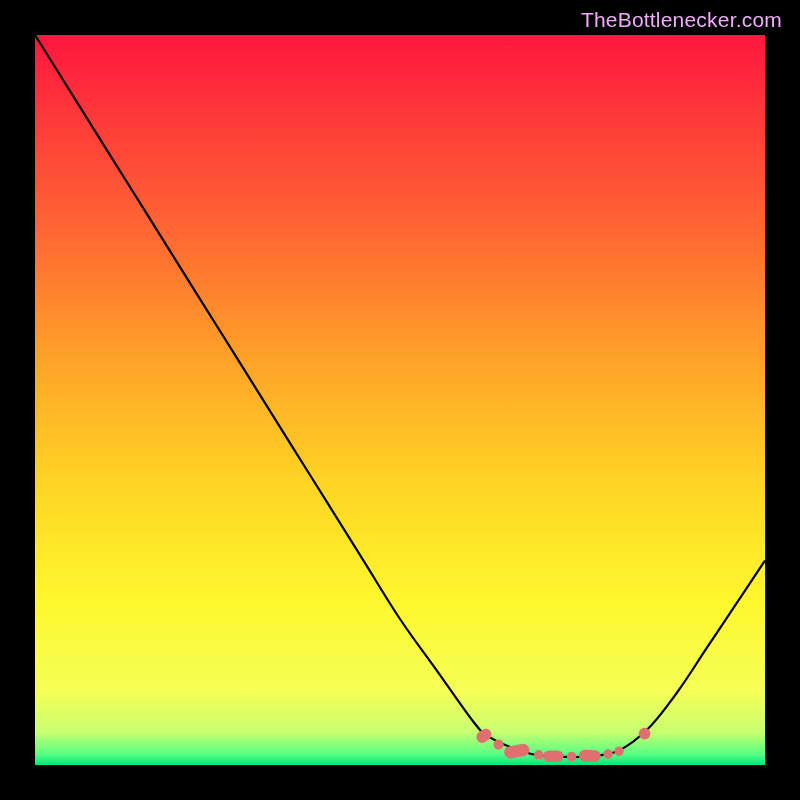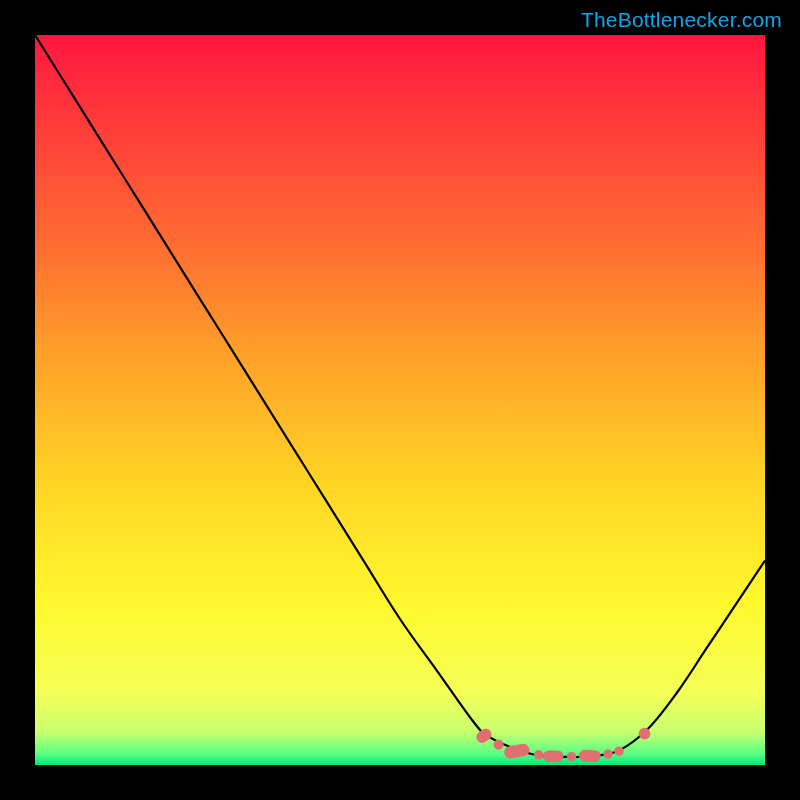--- a/index.html
+++ b/index.html
@@ -1,17 +1,17 @@
 <!DOCTYPE html>
 <html><head>
 <meta charset="utf-8">
 <style>
   * { margin: 0; padding: 0; box-sizing: border-box; }
   body { width: 800px; height: 800px; background: #000; position: relative; font-family: Arial, sans-serif; }
-  .watermark { position: absolute; top: 8px; right: 18px; color: #0ea5e9; font-size: 21px; font-weight: 500; z-index: 10; letter-spacing: 0.2px; }
+  .watermark { position: absolute; top: 8px; right: 18px; color: #f0abfc; font-size: 21px; font-weight: 500; z-index: 10; letter-spacing: 0.2px; }
   .plot-area { position: absolute; top: 35px; left: 35px; width: 730px; height: 730px; }
   .gradient-bg { position: absolute; top: 0; left: 0; width: 100%; height: 100%; }
   .curve-layer { position: absolute; top: 0; left: 0; width: 100%; height: 100%; }
   .markers-layer { position: absolute; top: 0; left: 0; width: 100%; height: 100%; }
 </style>
 </head>
 <body>
 
 <div class="watermark">TheBottlenecker.com</div>
 

